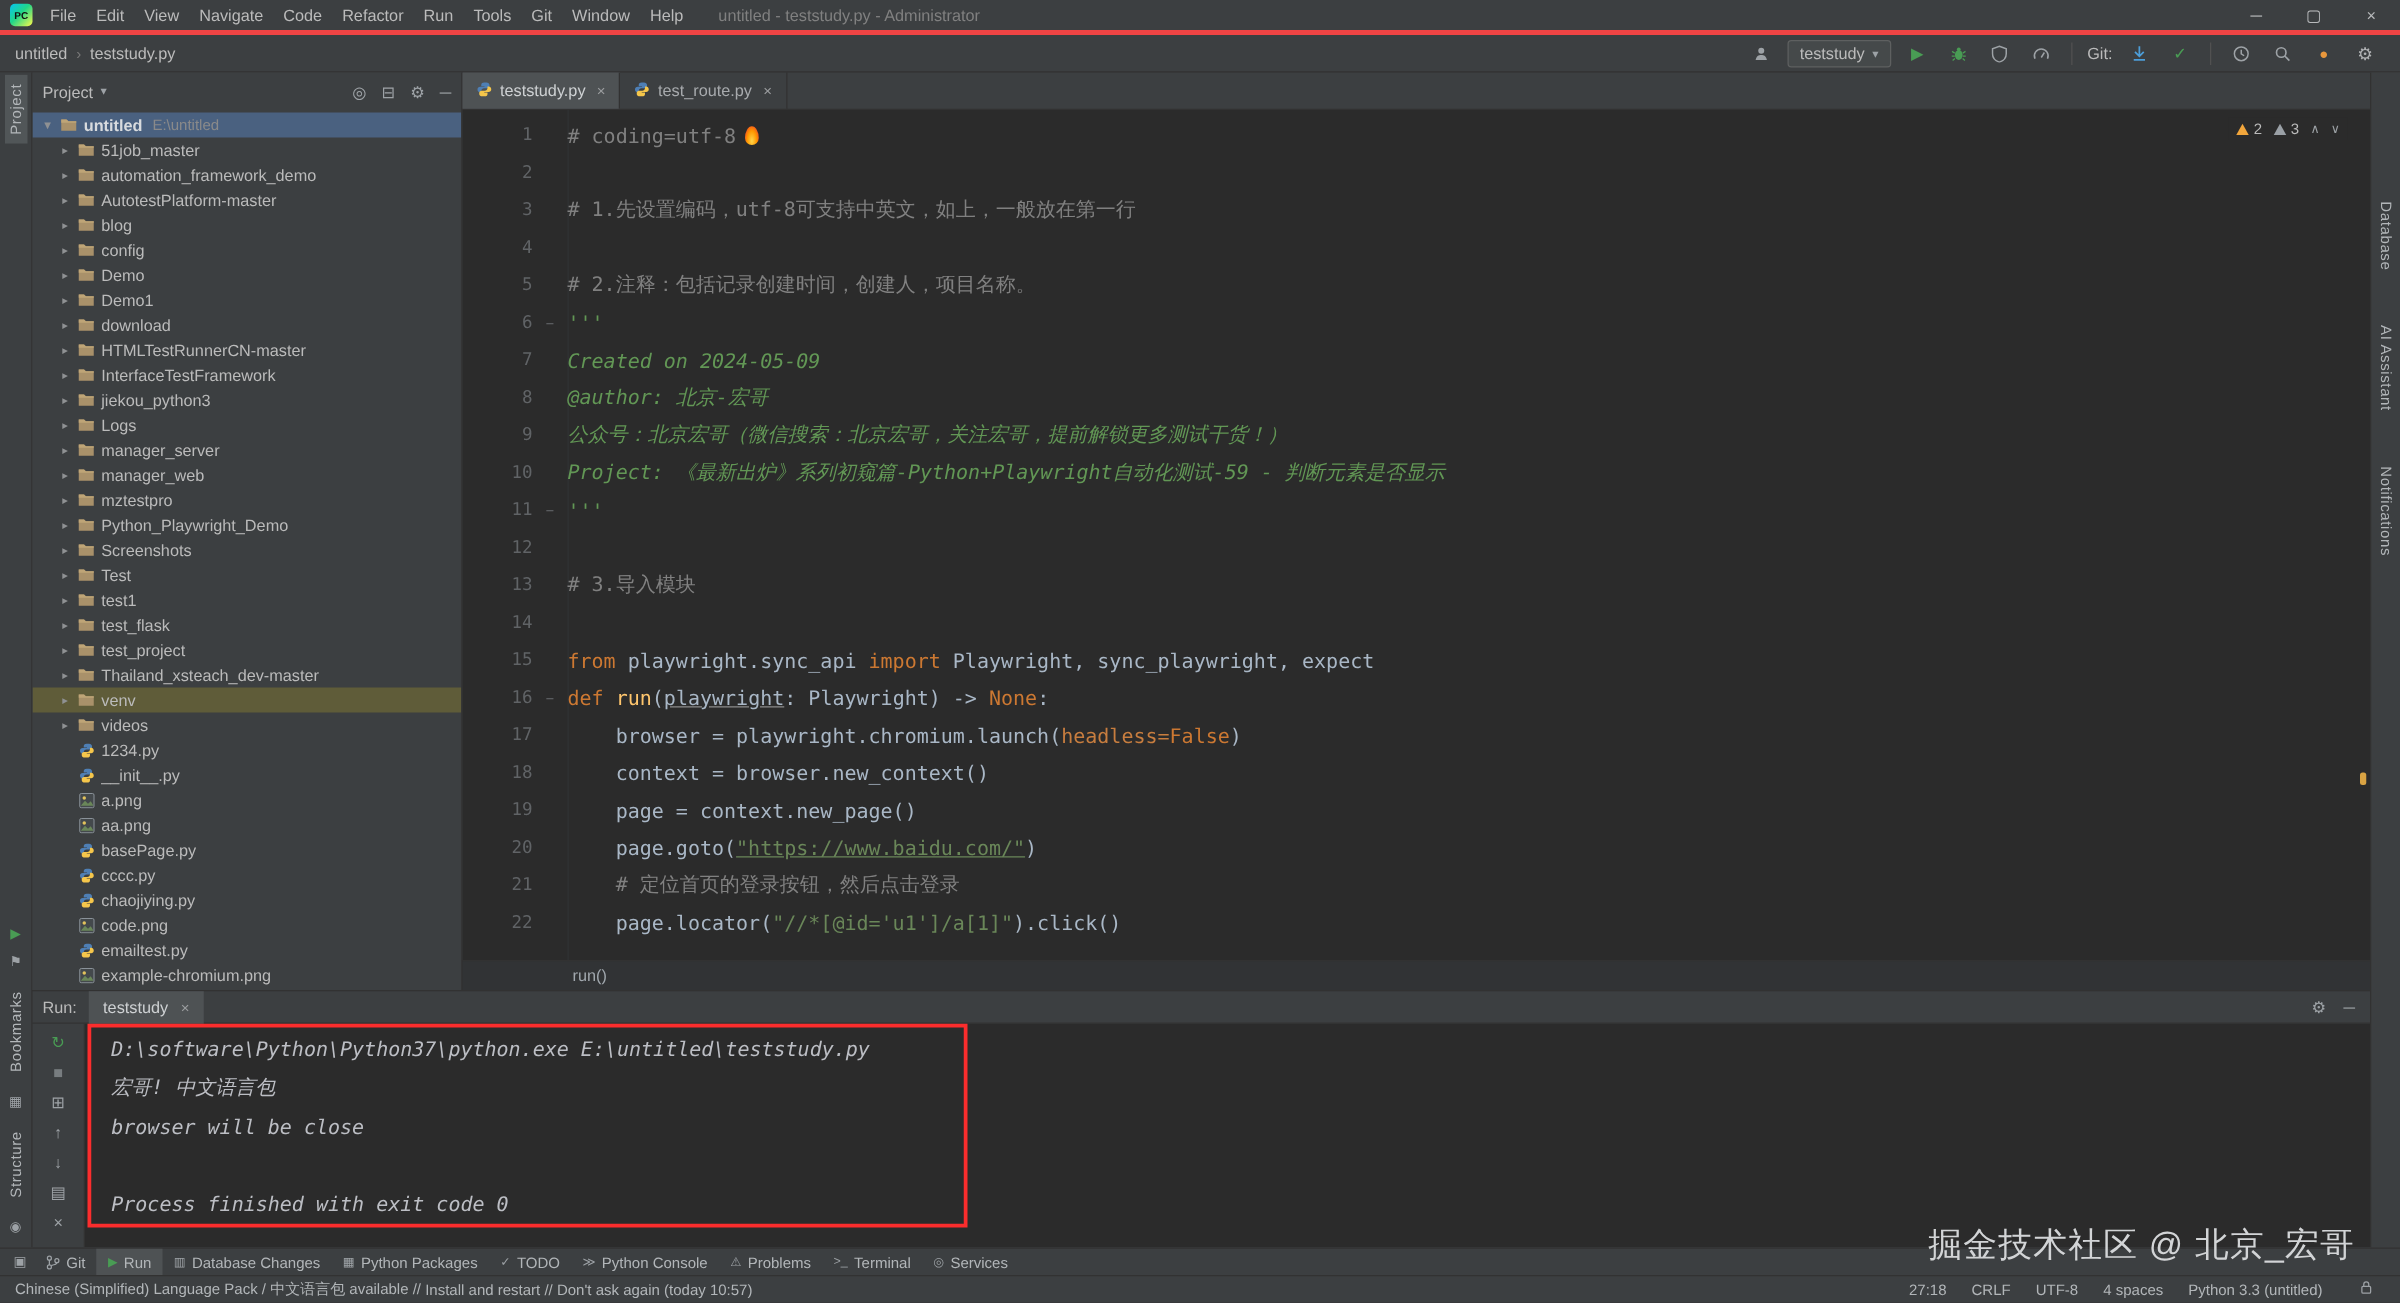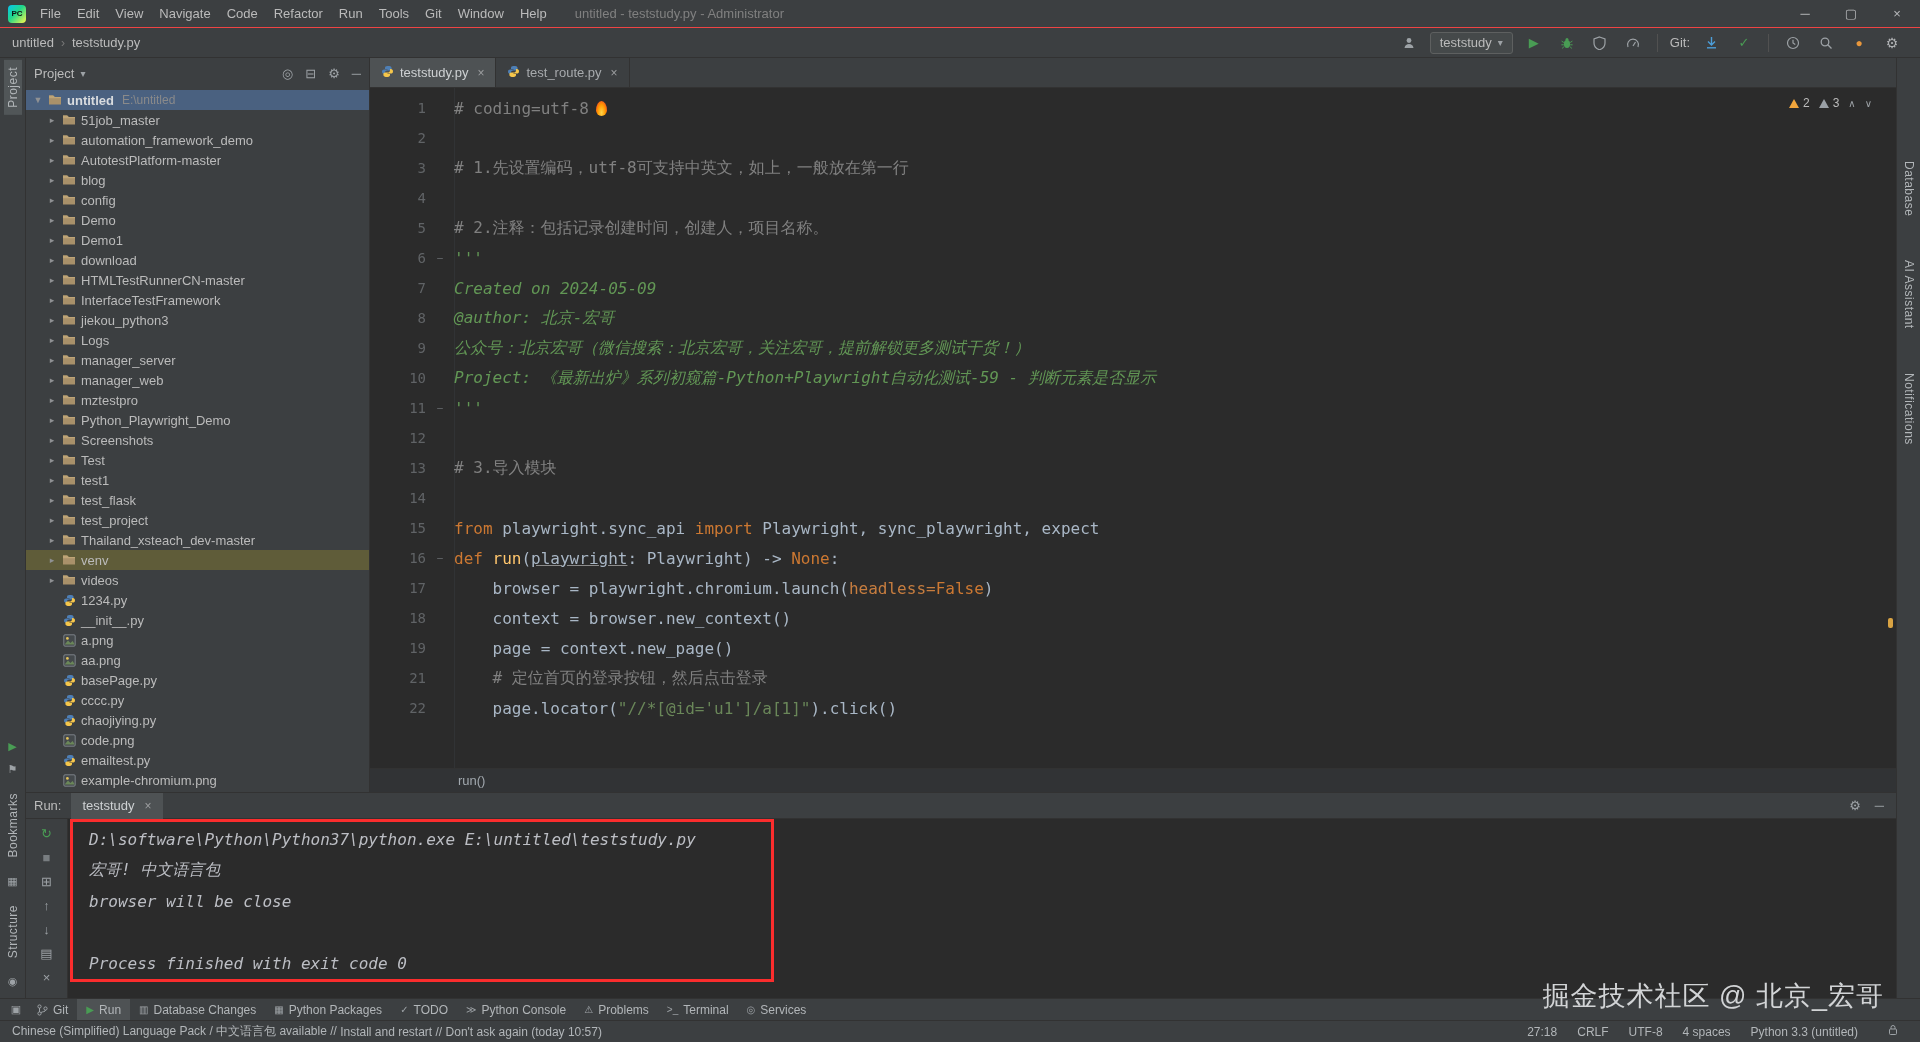--- a/index.html
+++ b/index.html
@@ -1,21 +1,21 @@
 <!DOCTYPE html>
 <html><head>
 <meta charset="utf-8">
 <style>
   *{box-sizing:border-box;margin:0;padding:0;cursor:default;}
   html,body{width:1920px;height:1042px;overflow:hidden;background:#3c3f41;}
   .app{position:relative;width:100%;height:100%;display:flex;flex-direction:column;
        font-family:"Liberation Sans",sans-serif;font-size:13px;color:#bbbbbb;}
 
   
-  .titlebar{height:28px;display:flex;align-items:center;background:#3c3f41;border-bottom:1px solid #ef4444;padding-left:8px;flex:none;}
+  .titlebar{height:28px;display:flex;align-items:center;background:#3c3f41;border-bottom:4px solid #ef4444;padding-left:8px;flex:none;}
   .pc-logo{width:18px;height:18px;border-radius:4px;margin-right:6px;flex:none;
            background:linear-gradient(135deg,#07c3f2 0%,#21d789 45%,#fcf84a 100%);
            color:#111;font-size:8px;font-weight:bold;display:flex;align-items:center;justify-content:center;}
   .menubar{display:flex;align-items:center;}
   .menu-item{padding:0 8px;line-height:27px;color:#bbbbbb;}
   .win-title{margin-left:20px;color:#808080;}
   .win-controls{margin-left:auto;display:flex;height:100%;}
   .win-controls span{width:46px;display:flex;align-items:center;justify-content:center;color:#b8babc;font-size:13px;}
 
   
@@ -705,20 +705,25 @@
                   <span class="gut">18</span>
                   <span class="fold"></span>
                   <span class="lc"><span class="c-d">    context = browser.new_context()</span></span>
                 </div>
                 <div class="code-line">
                   <span class="gut">19</span>
                   <span class="fold"></span>
                   <span class="lc"><span class="c-d">    page = context.new_page()</span></span>
                 </div>
                 <div class="code-line">
+                  <span class="gut">20</span>
+                  <span class="fold"></span>
+                  <span class="lc"><span class="c-d">    page.goto(</span><span class="c-lnk">"https://www.baidu.com/"</span><span class="c-d">)</span></span>
+                </div>
+                <div class="code-line">
                   <span class="gut">21</span>
                   <span class="fold"></span>
                   <span class="lc"><span class="c-cm">    # 定位首页的登录按钮，然后点击登录</span></span>
                 </div>
                 <div class="code-line">
                   <span class="gut">22</span>
                   <span class="fold"></span>
                   <span class="lc"><span class="c-d">    page.locator(</span><span class="c-str">"//*[@id='u1']/a[1]"</span><span class="c-d">).click()</span></span>
                 </div>
               </div>

